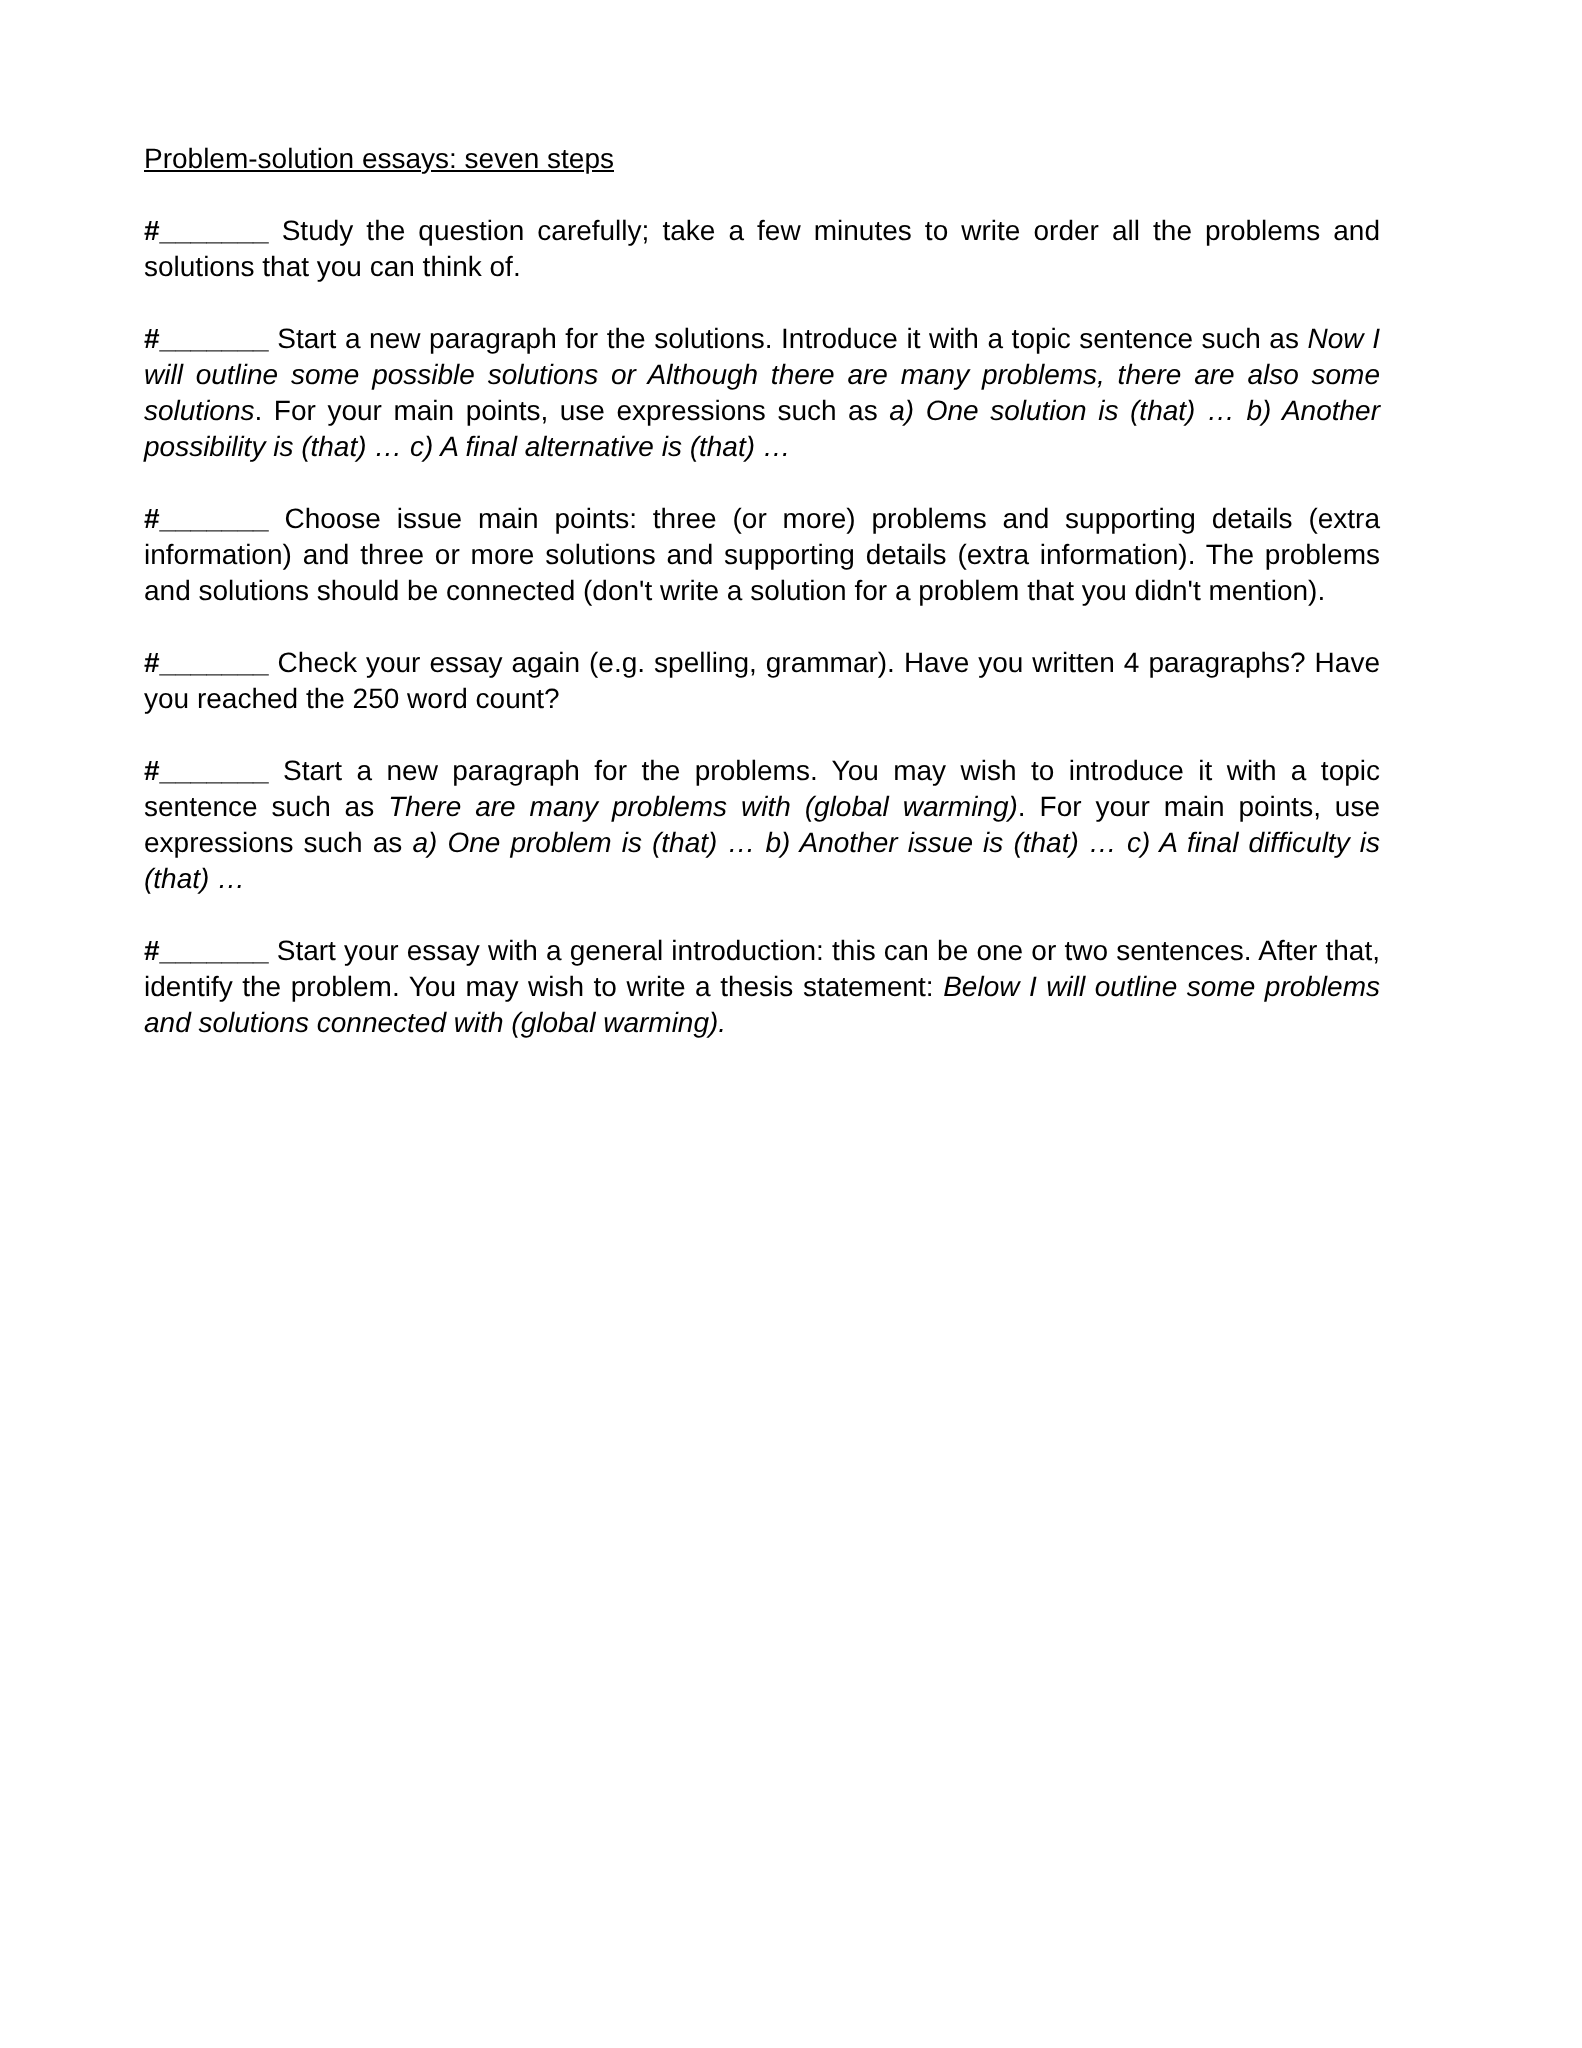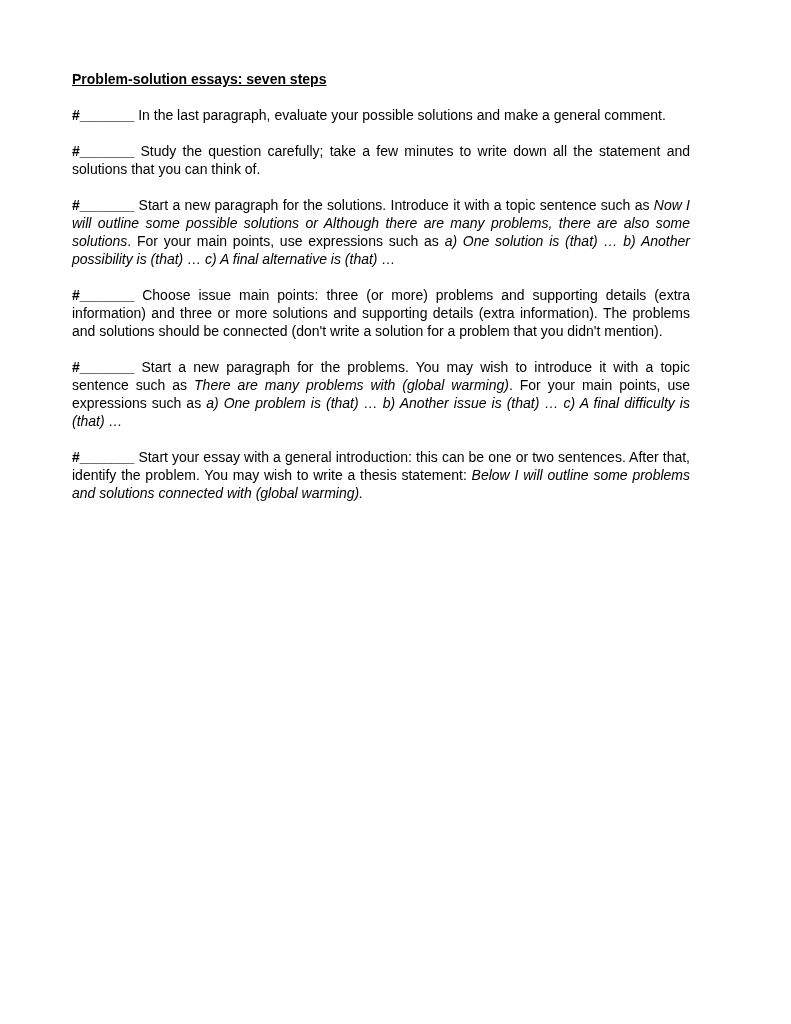--- a/index.html
+++ b/index.html
@@ -10,39 +10,39 @@
     box-sizing: border-box;
     padding: 70px 101px 0 72px;
     background: #ffffff;
     font-family: "Liberation Sans", sans-serif;
     font-size: 14px;
     line-height: 18px;
     color: #000000;
     overflow: hidden;
   }
   .doc-title {
-    font-weight: bold;
+    font-weight: normal;
     text-decoration: underline;
     margin: 0 0 18px 0;
     font-size: 14px;
   }
   p.para {
     margin: 0 0 18px 0;
     text-align: justify;
   }
   .run.b  { font-weight: bold; }
   .run.i  { font-style: italic; }
   .run.bi { font-weight: normal; font-style: italic; }
 </style>
 </head>
 <body>
 
 <div class="page">
   <h1 class="doc-title">Problem-solution essays: seven steps</h1>
 
 
-  <p class="para"><span class="run b">#_______</span><span class="run"> In the last paragraph, evaluate your possible solutions and make a general comment.</span></p>
-  <p class="para"><span class="run b">#_______</span><span class="run"> Study the question carefully; take a few minutes to write down all the statement and solutions that you can think of.</span></p>
+  <p class="para"><span class="run b">#_______</span><span class="run"> Study the question carefully; take a few minutes to write order all the problems and solutions that you can think of.</span></p>
   <p class="para"><span class="run b">#_______</span><span class="run"> Start a new paragraph for the solutions. Introduce it with a topic sentence such as </span><span class="run i">Now I will outline some possible solutions </span><span class="run bi">or</span><span class="run i"> Although there are many problems, there are also some solutions</span><span class="run">. For your main points, use expressions such as </span><span class="run i">a) One solution is (that) … b) Another possibility is (that) … c) A final alternative is (that) …</span></p>
   <p class="para"><span class="run b">#_______</span><span class="run"> Choose issue main points: three (or more) problems and supporting details (extra information) and three or more solutions and supporting details (extra information). The problems and solutions should be connected (don't write a solution for a problem that you didn't mention).</span></p>
+  <p class="para"><span class="run b">#_______</span><span class="run"> Check your essay again (e.g. spelling, grammar). Have you written 4 paragraphs? Have you reached the 250 word count?</span></p>
   <p class="para"><span class="run b">#_______</span><span class="run"> Start a new paragraph for the problems. You may wish to introduce it with a topic sentence such as </span><span class="run i">There are many problems with (global warming)</span><span class="run">. For your main points, use expressions such as </span><span class="run i">a) One problem is (that) … b) Another issue is (that) … c) A final difficulty is (that) …</span></p>
   <p class="para"><span class="run b">#_______</span><span class="run"> Start your essay with a general introduction: this can be one or two sentences. After that, identify the problem. You may wish to write a thesis statement: </span><span class="run i">Below I will outline some problems and solutions connected with (global warming).</span></p>
 </div>
 
 </body></html>

